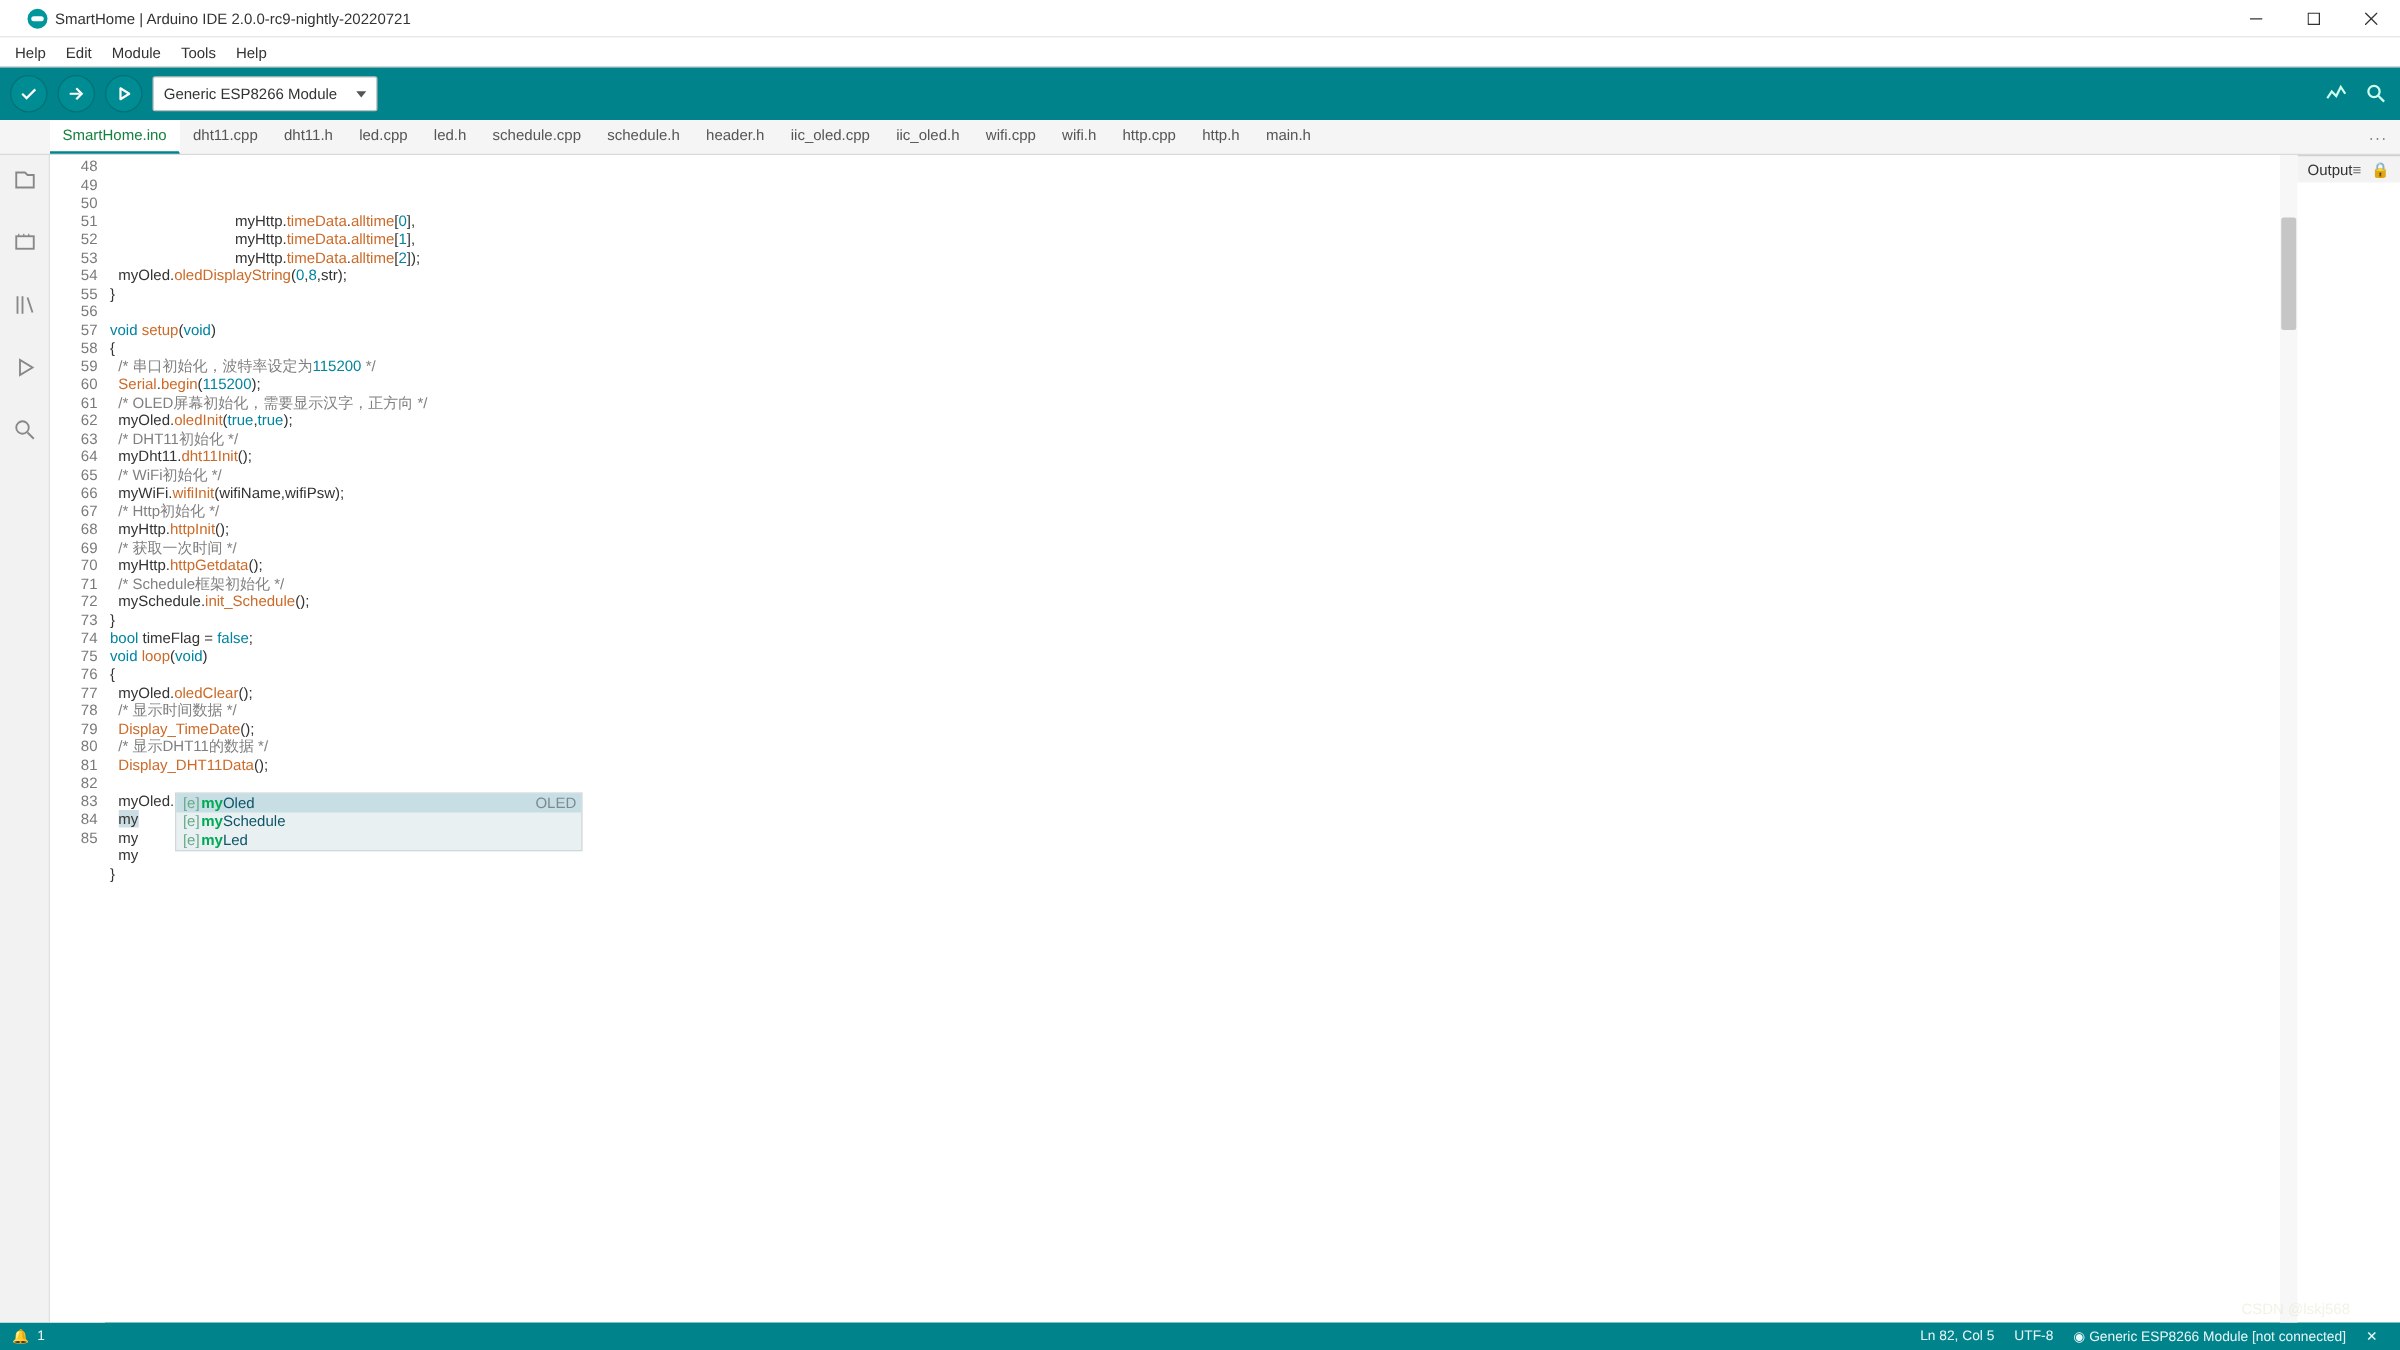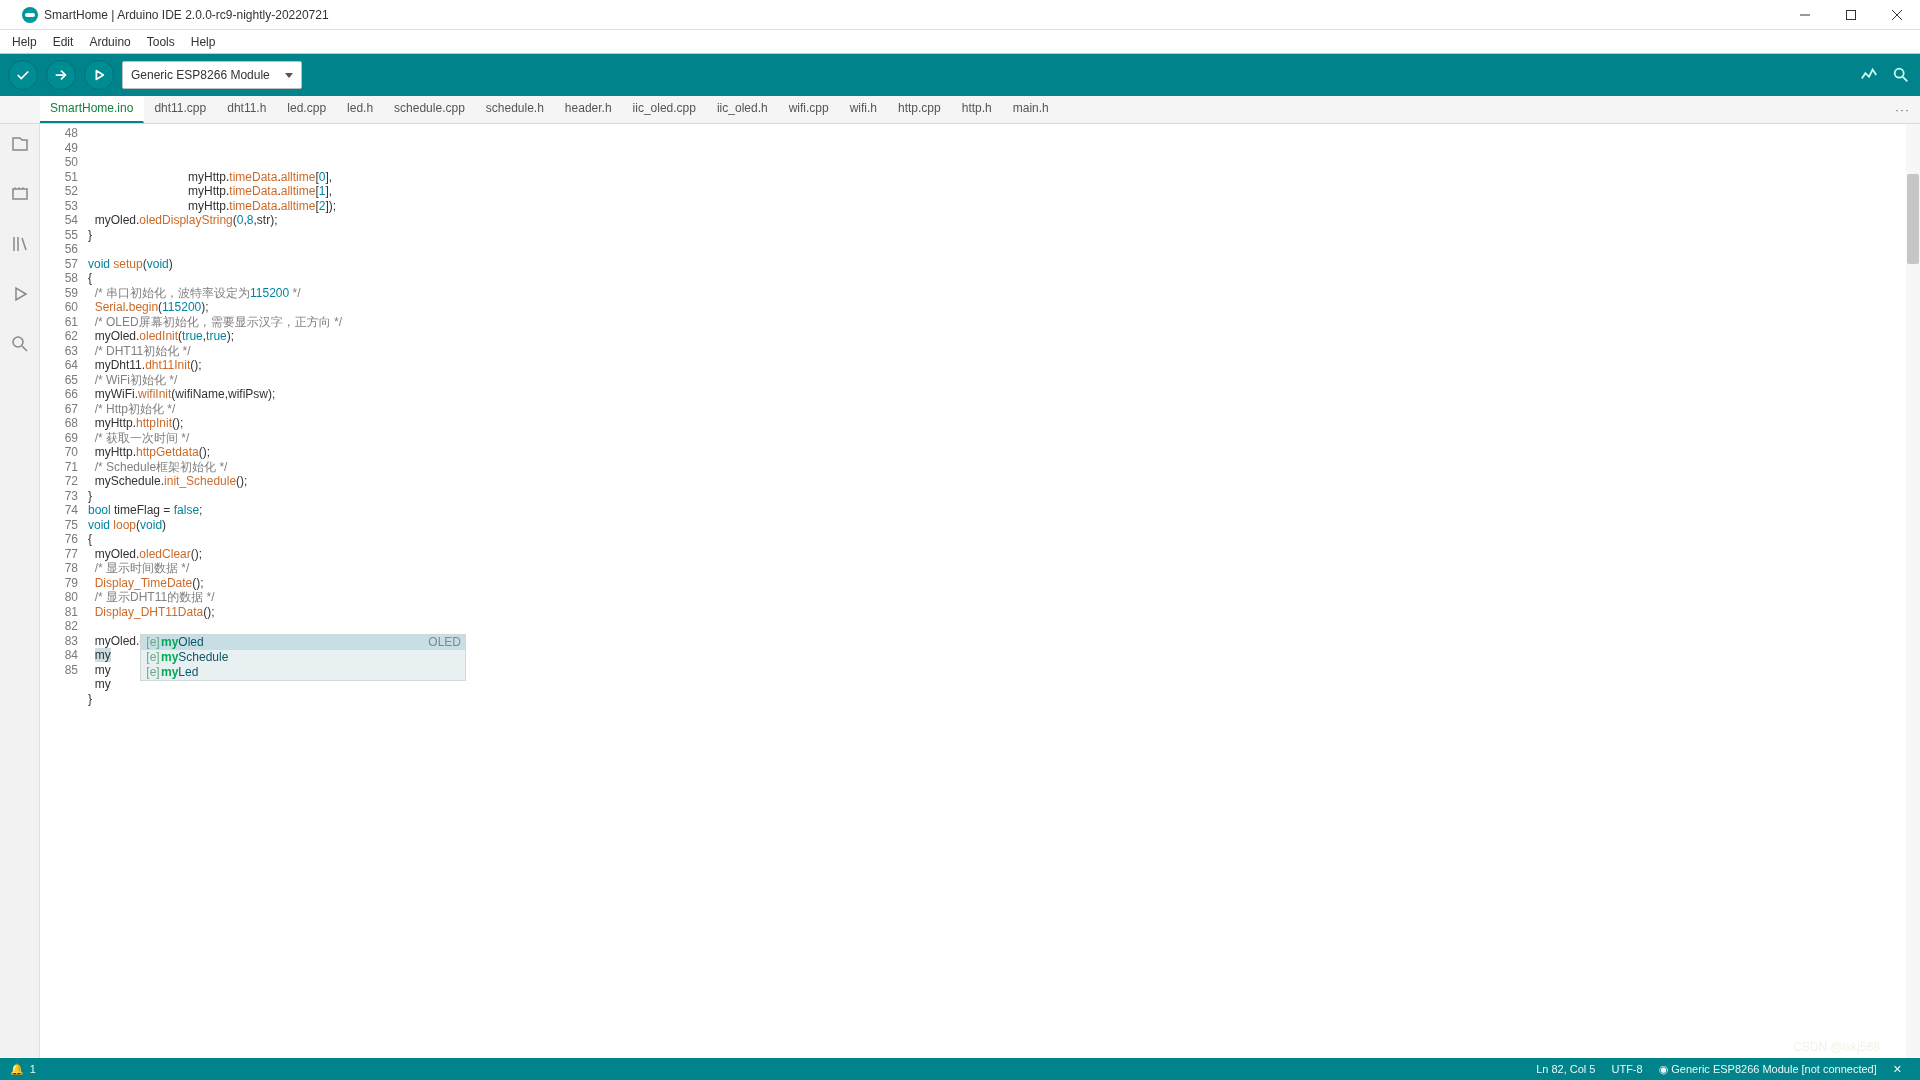--- a/index.html
+++ b/index.html
@@ -78,21 +78,21 @@
           <line x1="0" y1="0" x2="10" y2="10" stroke="#333"></line>
           <line x1="10" y1="0" x2="0" y2="10" stroke="#333"></line>
         </svg>
       </div>
   </div>
 </div>
 
 <div class="menubar">
   <div class="menu-item">Help</div>
   <div class="menu-item">Edit</div>
-  <div class="menu-item">Arduino</div>
+  <div class="menu-item">Module</div>
   <div class="menu-item">Tools</div>
   <div class="menu-item">Help</div>
 </div>
 
 <div class="toolbar">
   <div class="round-btn">
       <svg viewBox="0 0 16 16">
         <path d="M2 8l4 4 8-8" fill="none" stroke="#fff" stroke-width="2"></path>
       </svg>
     </div>
@@ -218,20 +218,27 @@
 83
 84
 85
 </div>
       <div class="code" id="code"><div class="line-hl" style="top: 495px;"></div>
         <div class="scrollbar-track">
           <div class="scrollbar-thumb"></div>
         </div>
       <div class="line">                              myHttp.<span class="c-fn">timeData</span>.<span class="c-fn">alltime</span>[<span class="c-num">0</span>],</div><div class="line">                              myHttp.<span class="c-fn">timeData</span>.<span class="c-fn">alltime</span>[<span class="c-num">1</span>],</div><div class="line">                              myHttp.<span class="c-fn">timeData</span>.<span class="c-fn">alltime</span>[<span class="c-num">2</span>]);</div><div class="line">  myOled.<span class="c-fn">oledDisplayString</span>(<span class="c-num">0</span>,<span class="c-num">8</span>,str);</div><div class="line">}</div><div class="line">&nbsp;</div><div class="line"><span class="c-kw">void</span> <span class="c-fn">setup</span>(<span class="c-kw">void</span>)</div><div class="line">{</div><div class="line">  <span class="c-cmt">/* 串口初始化，波特率设定为<span class="c-num">115200</span> */</span></div><div class="line">  <span class="c-fn">Serial</span>.<span class="c-fn">begin</span>(<span class="c-num">115200</span>);</div><div class="line">  <span class="c-cmt">/* OLED屏幕初始化，需要显示汉字，正方向 */</span></div><div class="line">  myOled.<span class="c-fn">oledInit</span>(<span class="c-kw">true</span>,<span class="c-kw">true</span>);</div><div class="line">  <span class="c-cmt">/* DHT11初始化 */</span></div><div class="line">  myDht11.<span class="c-fn">dht11Init</span>();</div><div class="line">  <span class="c-cmt">/* WiFi初始化 */</span></div><div class="line">  myWiFi.<span class="c-fn">wifiInit</span>(wifiName,wifiPsw);</div><div class="line">  <span class="c-cmt">/* Http初始化 */</span></div><div class="line">  myHttp.<span class="c-fn">httpInit</span>();</div><div class="line">  <span class="c-cmt">/* 获取一次时间 */</span></div><div class="line">  myHttp.<span class="c-fn">httpGetdata</span>();</div><div class="line">  <span class="c-cmt">/* Schedule框架初始化 */</span></div><div class="line">  mySchedule.<span class="c-fn">init_Schedule</span>();</div><div class="line">}</div><div class="line"><span class="c-kw">bool</span> timeFlag = <span class="c-kw">false</span>;</div><div class="line"><span class="c-kw">void</span> <span class="c-fn">loop</span>(<span class="c-kw">void</span>)</div><div class="line">{</div><div class="line">  myOled.<span class="c-fn">oledClear</span>();</div><div class="line">  <span class="c-cmt">/* 显示时间数据 */</span></div><div class="line">  <span class="c-fn">Display_TimeDate</span>();</div><div class="line">  <span class="c-cmt">/* 显示DHT11的数据 */</span></div><div class="line">  <span class="c-fn">Display_DHT11Data</span>();</div><div class="line">&nbsp;</div><div class="line">  myOled.<span class="c-fn">oledDisplay</span>();</div><div class="line">  <span class="cursor-tok">my</span></div><div class="line">  my</div><div class="line">  my</div><div class="line">}</div><div class="line">&nbsp;</div><div class="suggest" style="top: 509.5px;"><div class="row sel"><span class="k">[e]</span><span><b style="color:#0a5;">my</b>Oled</span><span class="detail">OLED</span></div><div class="row"><span class="k">[e]</span><span><b style="color:#0a5;">my</b>Schedule</span></div><div class="row"><span class="k">[e]</span><span><b style="color:#0a5;">my</b>Led</span></div></div></div>
     </div>
+    <div class="output-head">
+      <span>Output</span>
+      <span class="spacer"></span>
+      <span style="color:#666;">≡</span>
+      <span style="width:8px"></span>
+      <span style="color:#666;">🔒</span>
+    </div>
     <div class="output-body"></div>
   </div>
 </div>
 
 <div class="statusbar">
   <span class="bell">🔔</span>
   <span>1</span>
   <span class="spacer"></span>
   <span style="position:absolute; right:40px; bottom:26px; color:#d9dcb4; opacity:.35; font-size:12px;">CSDN @lskj568</span>
   <span class="cell">Ln 82, Col 5</span>

